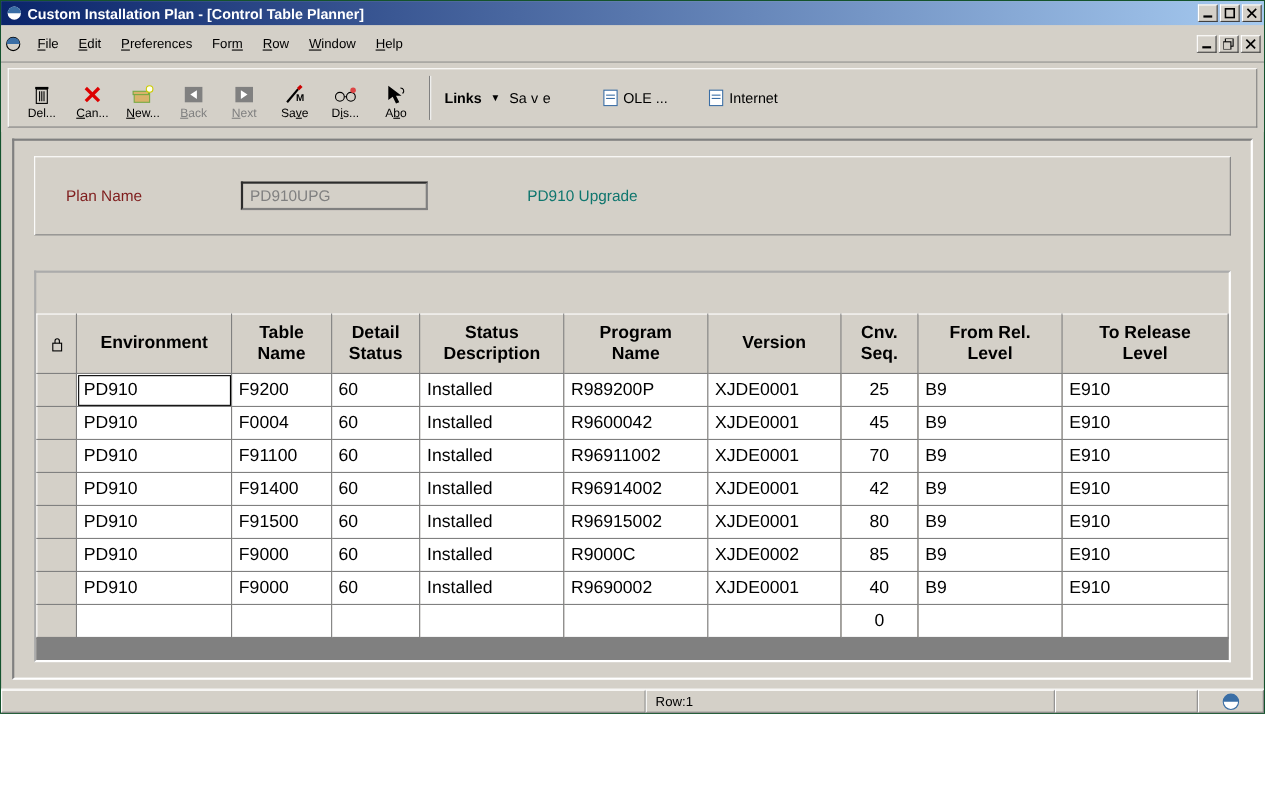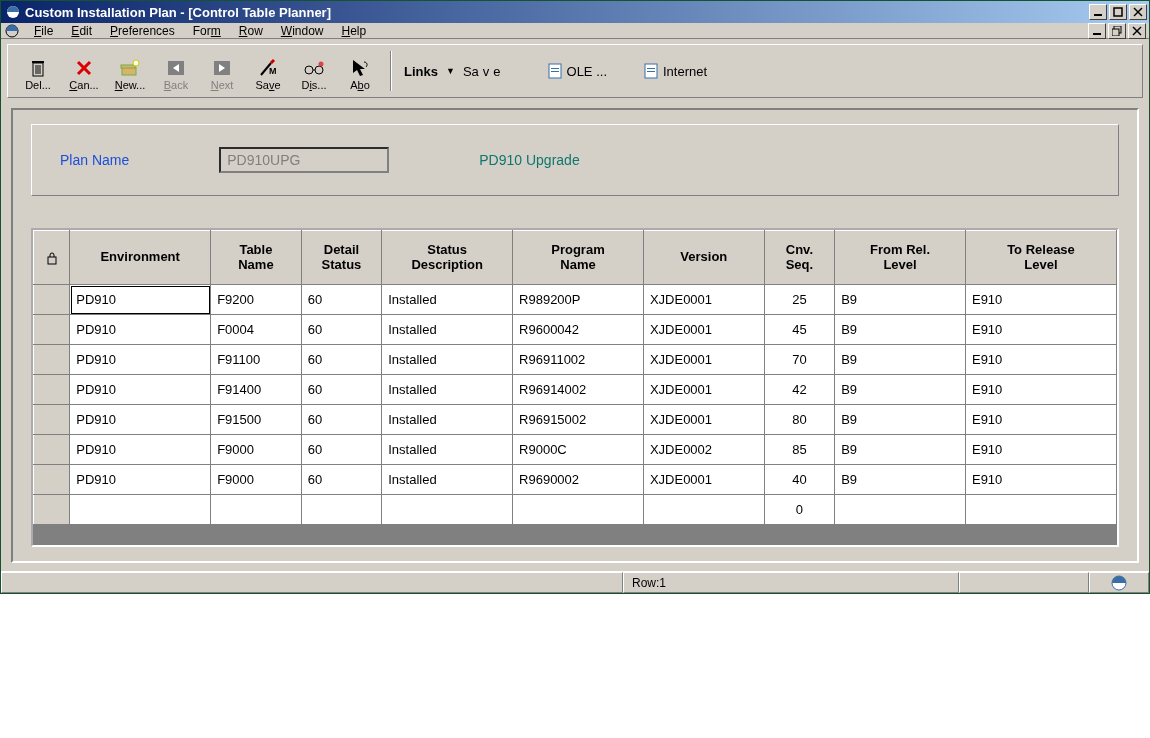--- a/index.html
+++ b/index.html
@@ -36,21 +36,21 @@
     width:18px; height:16px;
     background:#d4d0c8;
     border:1px solid #fff;
     border-right-color:#404040; border-bottom-color:#404040;
     color:#000;
     display:flex; align-items:center; justify-content:center;
     font-size:11px; font-family: Arial;
     cursor:pointer;
   }
   
-  .mdi-bar { display:flex; align-items:center; background:#d4d0c8; height:16px; padding:0 3px; border-bottom:1px solid #808080;}
+  .mdi-bar { display:flex; align-items:center; background:#d4d0c8; height:34px; padding:0 3px; border-bottom:1px solid #808080;}
   .mdi-bar .mdi-icon { width:16px; height:16px; margin-right:6px; display:flex;align-items:center;justify-content:center;}
   .mdi-bar .menu { display:flex; gap:2px; flex:1;}
   .mdi-bar .menu-item { padding:2px 8px; cursor:pointer; }
   .mdi-bar .menu-item .ul { text-decoration:underline; }
   .mdi-bar .mdi-btns { display:flex; gap:2px;}
   
   .toolbar-wrap {
     padding:5px 6px 4px 6px;
     background:#d4d0c8;
   }
@@ -91,42 +91,43 @@
     background:#d4d0c8;
     padding:14px 18px 14px 18px;
   }
   .plan-panel {
     border:1px solid #fff;
     border-right-color:#808080; border-bottom-color:#808080;
     background:#d4d0c8;
     padding:22px 28px;
     display:flex; align-items:center; gap:90px;
   }
-  .plan-label { font-size:14px; color:#1d4ed8; }
+  .plan-label { font-size:14px; color:#7f1d1d; }
   .plan-input {
     width:170px; height:26px;
     border:2px inset #808080;
     background:#d4d0c8;
     color:#808080;
     font-size:14px;
     padding:2px 6px;
     font-family:inherit;
   }
   .plan-desc { font-size:14px; color:#0f766e;}
   
   .grid-wrap {
     margin-top:32px;
     border:2px inset #fff;
     background:#d4d0c8;
   }
   .grid {
     width:100%;
     border-collapse:collapse;
     table-layout:fixed;
-    font-size:13px;
+    font-size:16px;
+    margin-top:37px;
   }
   .grid th {
     background:#d4d0c8;
     border:1px solid #808080;
     border-top-color:#fff; border-left-color:#fff;
     padding:6px 4px;
     font-weight:bold;
     text-align:center;
     height:54px;
     line-height:1.15;
@@ -159,21 +160,21 @@
   
   .statusbar {
     display:flex; height:22px; align-items:stretch;
     background:#d4d0c8; border-top:1px solid #fff;
   }
   .statusbar .cell {
     border:1px solid #808080; border-top-color:#fff; border-left-color:#fff;
     padding:2px 8px; display:flex; align-items:center;
   }
   .statusbar .cell.spacer { flex:1;}
-  .statusbar .cell.row  { width:336px;}
+  .statusbar .cell.row  { width:372px;}
   .statusbar .cell.last { width:60px; display:flex; justify-content:center;}
   svg { display:block; }
 </style>
 </head>
 <body>
 
 <div class="window">
 
   <div class="titlebar">
     <span class="app-icon">

